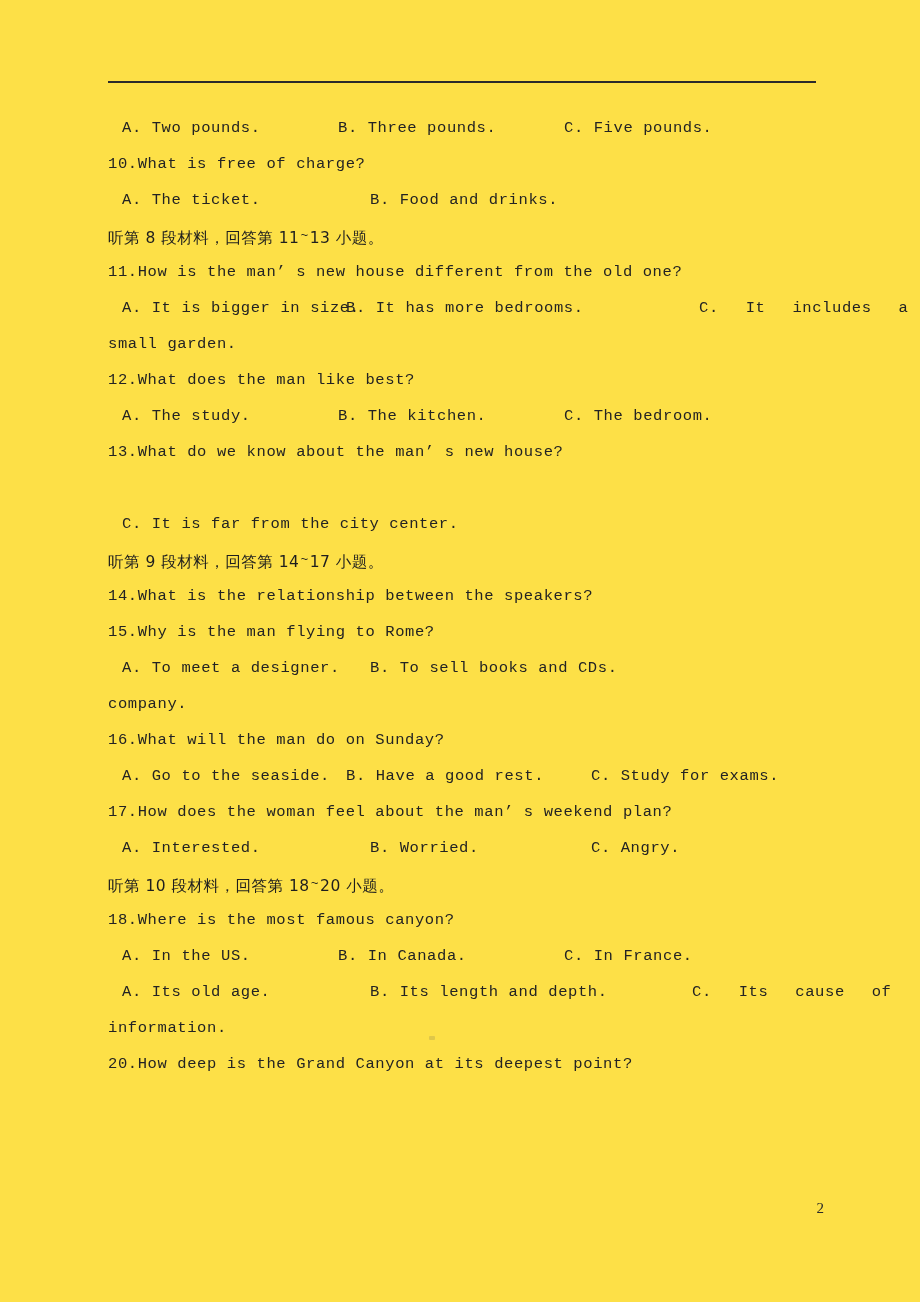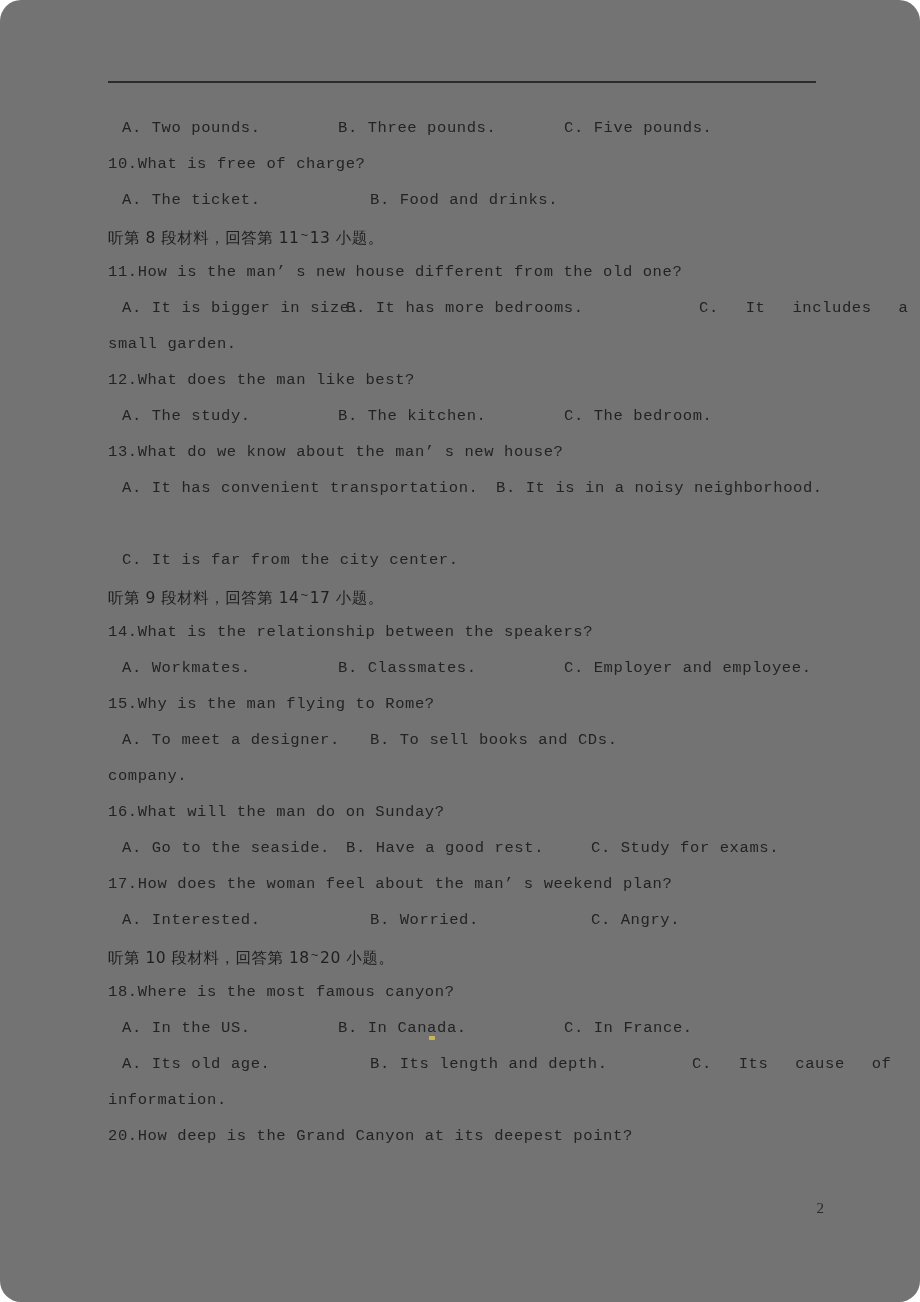--- a/index.html
+++ b/index.html
@@ -4,25 +4,24 @@
 <style>
   html, body {
     margin: 0;
     padding: 0;
     background: #ffffff;
   }
   .page {
     position: relative;
     width: 920px;
     height: 1302px;
-    background: #737373;
+    background: #fde047;
     overflow: hidden;
     font-family: "Liberation Serif", "DejaVu Serif", serif;
     color: #1c1c1c;
-    border-radius: 21px;
   }
 
   
   .header-rule {
     position: absolute;
     left: 108px;
     top: 81px;
     width: 708px;
     height: 0;
     border-top: 2px solid #2b2b2b;
@@ -143,35 +142,26 @@
         <div class="opt spread spread-xwide" style="left: 547px;">C. It includes a</div>
       </div>
       <div class="line cont">small garden.</div>
       <div class="line qline">12.What does the man like best?</div>
       <div class="optrow">
         <div class="opt" style="left: 14px;">A. The study.</div>
         <div class="opt" style="left: 230px;">B. The kitchen.</div>
         <div class="opt" style="left: 456px;">C. The bedroom.</div>
       </div>
       <div class="line qline">13.What do we know about the man’ s new house?</div>
-      <div class="optrow">
-        <div class="opt" style="left: 14px;">A. It has convenient transportation.</div>
-        <div class="opt" style="left: 388px;">B. It is in a noisy neighborhood.</div>
-      </div>
       <div class="line gap"></div>
       <div class="optrow">
         <div class="opt" style="left: 14px;">C. It is far from the city center.</div>
       </div>
       <div class="line cn"><span>听第 9 段材料，回答第 14</span><span class="tilde">~</span><span>17 小题。</span></div>
       <div class="line qline">14.What is the relationship between the speakers?</div>
-      <div class="optrow">
-        <div class="opt" style="left: 14px;">A. Workmates.</div>
-        <div class="opt" style="left: 230px;">B. Classmates.</div>
-        <div class="opt" style="left: 456px;">C. Employer and employee.</div>
-      </div>
       <div class="line qline">15.Why is the man flying to Rome?</div>
       <div class="optrow">
         <div class="opt" style="left: 14px;">A. To meet a designer.</div>
         <div class="opt" style="left: 262px;">B. To sell books and CDs.</div>
       </div>
       <div class="line cont">company.</div>
       <div class="line qline">16.What will the man do on Sunday?</div>
       <div class="optrow">
         <div class="opt" style="left: 14px;">A. Go to the seaside.</div>
         <div class="opt" style="left: 238px;">B. Have a good rest.</div>

